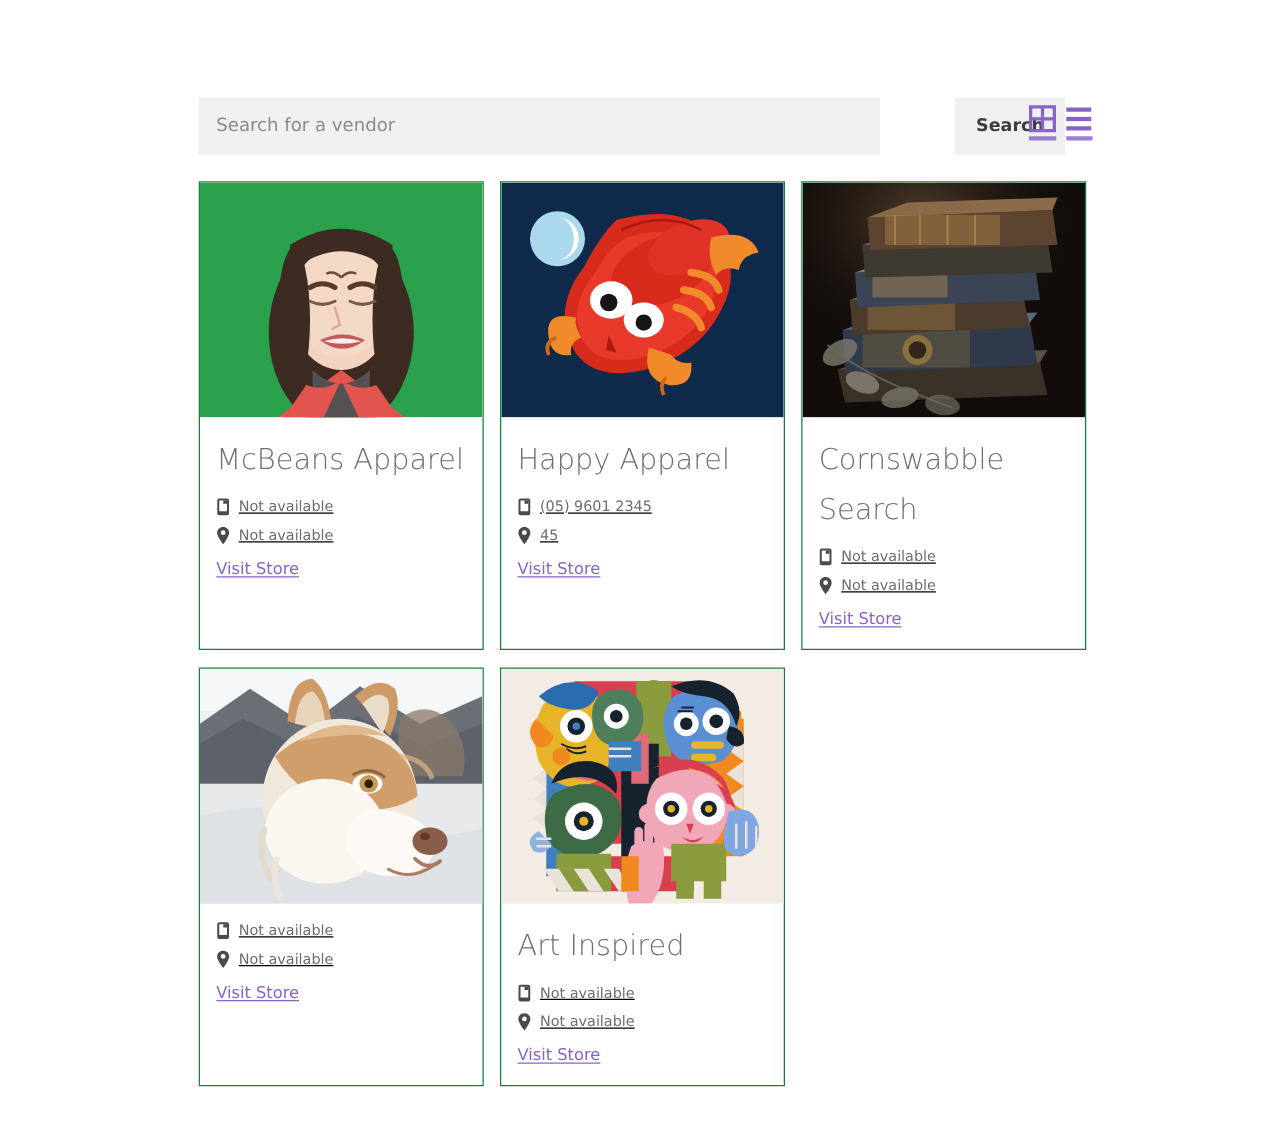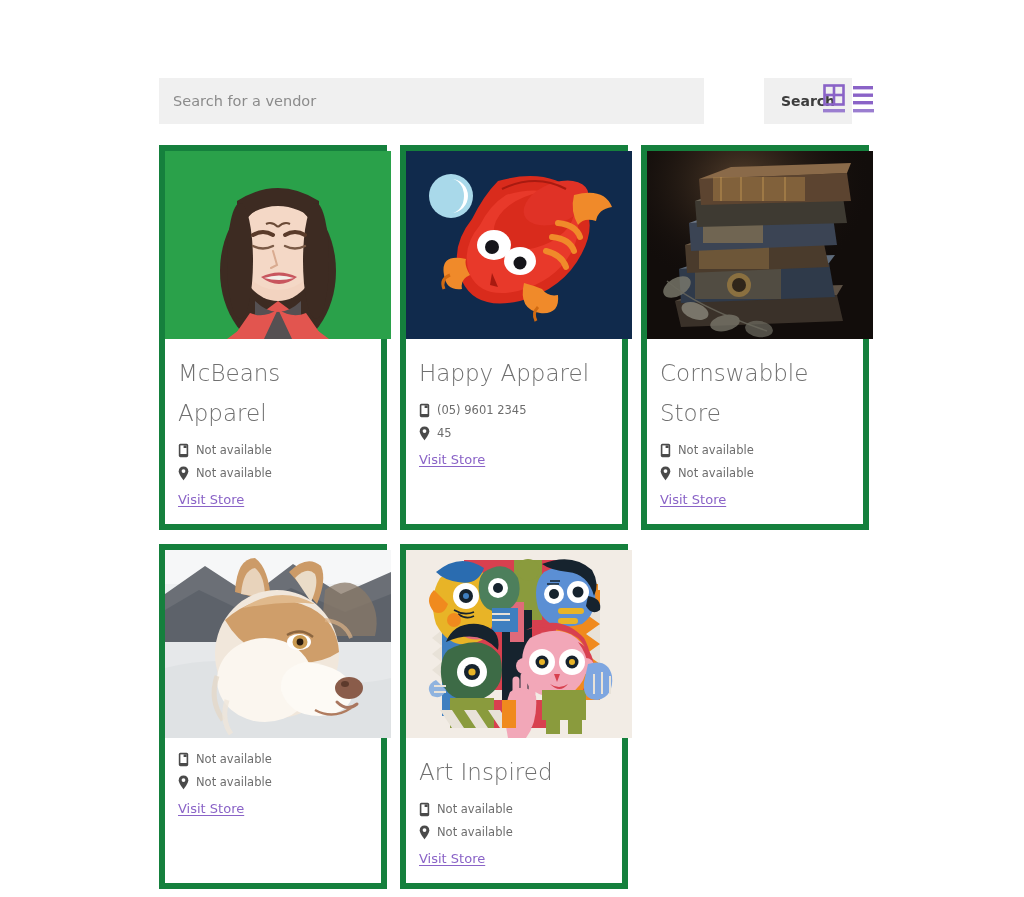--- a/index.html
+++ b/index.html
@@ -58,34 +58,34 @@
 
   
   .grid {
     position: absolute; left: 159px; top: 145px;
     width: 711px;
     display: flex; flex-wrap: wrap;
     gap: 0px 13px;
   }
   .card {
     width: 228px;
-    border: 6px solid #15803d;
+    border: 1px solid #15803d;
     background: #fff;
     margin-bottom: 14px;
     display: flex; flex-direction: column;
   }
   .card-media { width: 226px; height: 188px; overflow: hidden; position: relative; }
   .card-media svg { display: block; width: 226px; height: 188px; }
   .card-body { padding: 14px 13px 16px 13px; }
   .card-title {
     font-size: 23px; font-weight: 300; color: #707070;
     line-height: 40px; margin: 0 0 10px 0;
     font-family: "DejaVu Sans", "Liberation Sans", sans-serif;
   }
-  .meta-row { display: flex; align-items: flex-end; gap: 7px; margin-bottom: 8px; height: 15px; }
+  .meta-row { display: flex; align-items: flex-end; gap: 7px; margin-bottom: 8px; height: 15px; text-decoration: underline; }
   .meta-text { font-size: 11.5px; color: #6d6d6d; line-height: 15px; }
   .store-link {
     display: inline-block;
     font-size: 13px;
     color: #8a63c7;
     text-underline-offset: 2px;
     margin-top: 3px;
   }
   .icon-svg { display: block; }
 </style>
@@ -254,21 +254,21 @@
           <path d="M74 26 l0 24 M94 26 l0 24 M116 26 l0 24 M138 26 l0 24" stroke="#c79a55" stroke-width="1.4" opacity="0.6"></path>
 
           <ellipse cx="30" cy="136" rx="15" ry="9" transform="rotate(-30 30 136)" fill="#7c7a6d" opacity="0.8"></ellipse>
           <ellipse cx="48" cy="160" rx="14" ry="8" transform="rotate(20 48 160)" fill="#8a877a" opacity="0.8"></ellipse>
           <ellipse cx="78" cy="172" rx="15" ry="8" transform="rotate(-12 78 172)" fill="#7c7a6d" opacity="0.75"></ellipse>
           <ellipse cx="112" cy="178" rx="14" ry="8" transform="rotate(8 112 178)" fill="#6e6c61" opacity="0.7"></ellipse>
           <path d="M20 130 q30 26 100 50" stroke="#6b695e" stroke-width="1.6" fill="none" opacity="0.8"></path>
         </svg>
       </div>
       <div class="card-body">
-        <div class="card-title">Cornswabble Store</div>
+        <div class="card-title">Cornswabble Search</div>
         <div class="meta-row">
           <svg class="icon-svg" width="11" height="15" viewBox="0 0 11 15">
             <rect x="0.8" y="0.8" width="9.4" height="13.4" rx="1.6" fill="#4a4a4a"></rect>
             <rect x="2.4" y="2.4" width="6.2" height="8.6" fill="#ffffff"></rect>
             <rect x="5.6" y="2.4" width="3" height="2.6" fill="#4a4a4a"></rect>
           </svg>
           <span class="meta-text">Not available</span>
         </div>
         <div class="meta-row">
           <svg class="icon-svg" width="11" height="15" viewBox="0 0 11 15">

